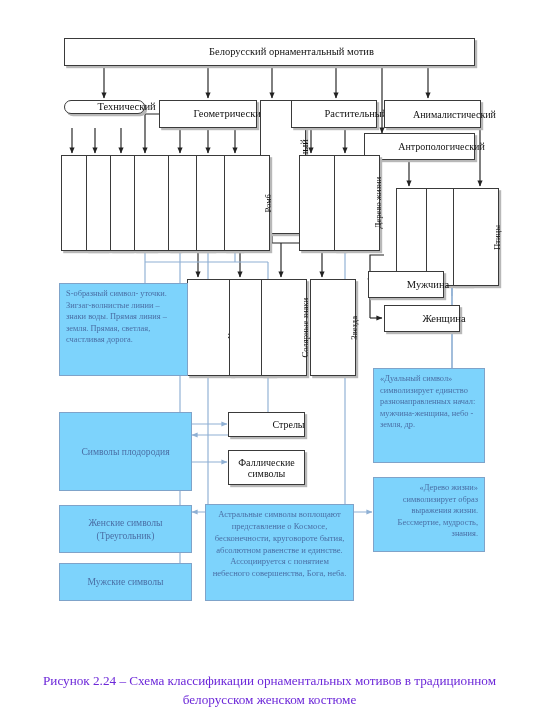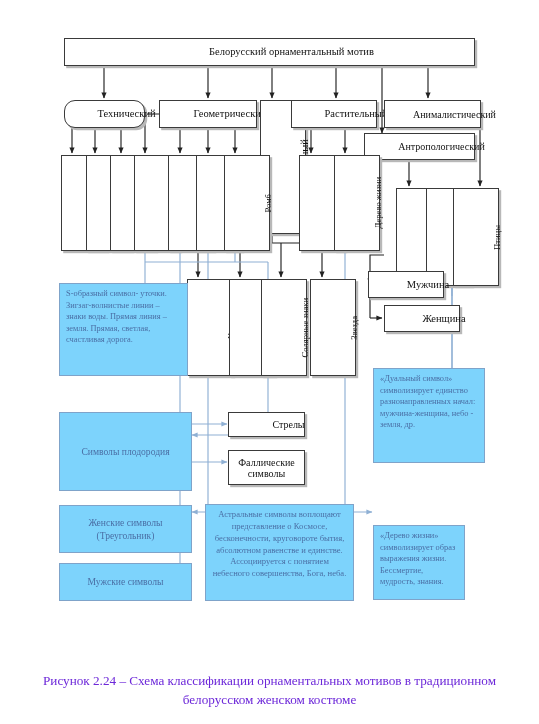--- a/index.html
+++ b/index.html
@@ -159,21 +159,21 @@
 
     <path d="M452,286 L452,372"></path>
     <path d="M452,372 L452,372"></path>
   </g>
 </svg>
 
 <div class="node shadow" style="left:64px; top:38px; width:411px; height:28px; font-size:10.5px;">
   <span>Белорусский орнаментальный мотив</span>
 </div>
 
-<div class="node shadow" style="left:64px; top:100px; width:81px; height:28px; font-size:10.5px;border-radius:11px;">
+<div class="node shadow" style="left:64px; top:100px; width:81px; height:14px; font-size:10.5px;border-radius:11px;">
   <span>Технический</span>
 </div>
 
 <div class="node shadow" style="left:159px; top:100px; width:98px; height:28px; font-size:10.5px;">
   <span>Геометрический</span>
 </div>
 
 <div class="node shadow" style="left:260px; top:100px; width:25px; height:134px; font-size:10.5px;">
   <span class="vert">Астральный</span>
 </div>
@@ -279,21 +279,21 @@
 </div>
 
 <div class="bluebox" style="left:205px; top:504px; width:149px; height:97px; font-size:8.6px; text-align:center;">
   <span>Астральные символы воплощают представление о Космосе, бесконечности, круговороте бытия, абсолютном равенстве и единстве. Ассоциируется с понятием небесного совершенства, Бога, неба.</span>
 </div>
 
 <div class="bluebox" style="left:373px; top:368px; width:112px; height:95px; font-size:8.4px;">
   <span>«Дуальный символ» символизирует единство разнонаправленных начал: мужчина-женщина, небо - земля, др.</span>
 </div>
 
-<div class="bluebox" style="left:373px; top:477px; width:92px; height:75px; font-size:8.4px; text-align:left;margin-top:48px;">
+<div class="bluebox" style="left:373px; top:477px; width:112px; height:75px; font-size:8.4px; text-align:right;">
   <span>«Дерево жизни» символизирует образ выражения жизни. Бессмертие, мудрость, знания.</span>
 </div>
 
 <div class="caption" style="top:672px;">
   <span>Рисунок 2.24 – Схема классификации орнаментальных мотивов в традиционном</span>
 </div>
 <div class="caption" style="top:691px;">
   <span>белорусском женском костюме</span>
 </div>
 

